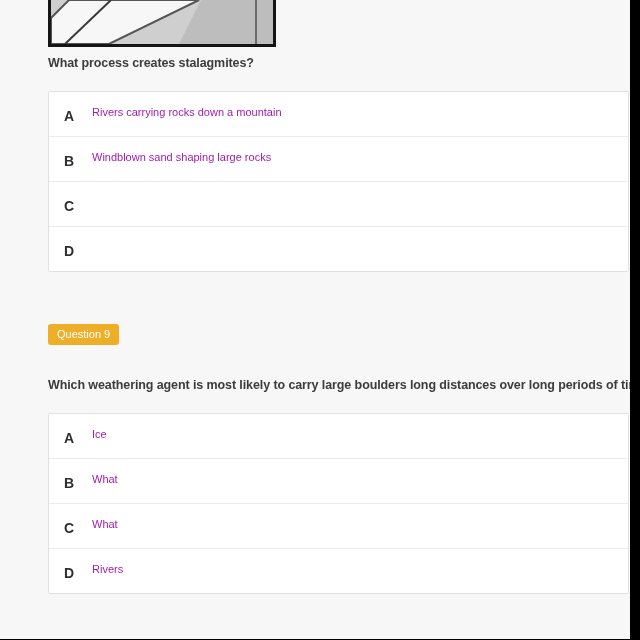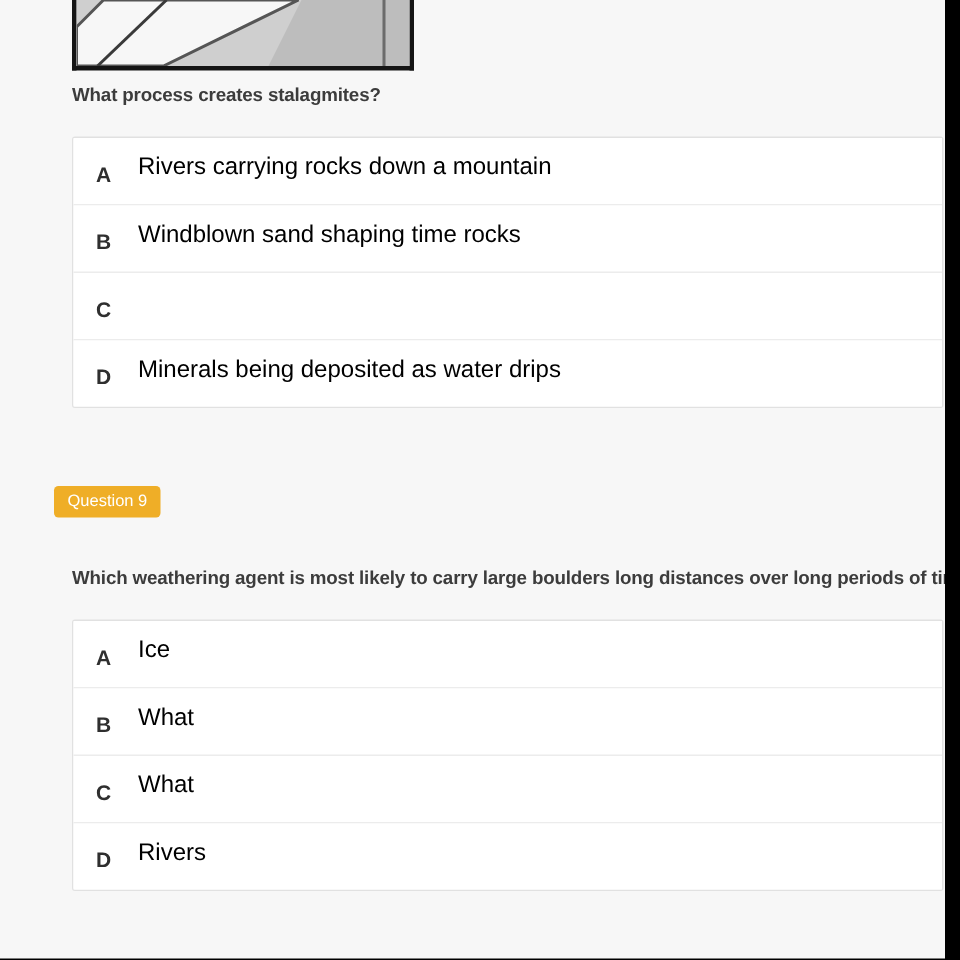--- a/index.html
+++ b/index.html
@@ -58,27 +58,27 @@
   .option:last-child { border-bottom: none; }
   .opt-letter {
     width: 28px;
     font-size: 14px;
     font-weight: bold;
     color: #2f2f2f;
     transform: translateY(2px);
     flex-shrink: 0;
   }
   .opt-text {
-    font-size: 16px;
-    color: #000000;
+    font-size: 11px;
+    color: #a21caf;
     transform: translateY(-2px);
   }
   .badge {
     display: inline-block;
-    margin: 52px 0 0 36px;
+    margin: 52px 0 0 48px;
     background: #efae27;
     color: #ffffff;
     font-size: 11px;
     line-height: 11px;
     padding: 5px 9px;
     border-radius: 3px;
   }
   .q-text.second { margin-top: 33px; }
 </style>
 </head>
@@ -100,28 +100,27 @@
   
   <div class="q-text">What process creates stalagmites?</div>
 
   <div class="options">
     <div class="option">
       <span class="opt-letter">A</span>
       <span class="opt-text">Rivers carrying rocks down a mountain</span>
     </div>
     <div class="option">
       <span class="opt-letter">B</span>
-      <span class="opt-text">Windblown sand shaping time rocks</span>
+      <span class="opt-text">Windblown sand shaping large rocks</span>
     </div>
     <div class="option">
       <span class="opt-letter">C</span>
     </div>
     <div class="option">
       <span class="opt-letter">D</span>
-      <span class="opt-text">Minerals being deposited as water drips</span>
     </div>
   </div>
 
   
   <div class="badge" style="background: rgb(239, 174, 39);">Question 9</div>
 
   <div class="q-text second">Which weathering agent is most likely to carry large boulders long distances over long periods of time?</div>
 
   <div class="options">
     <div class="option">

